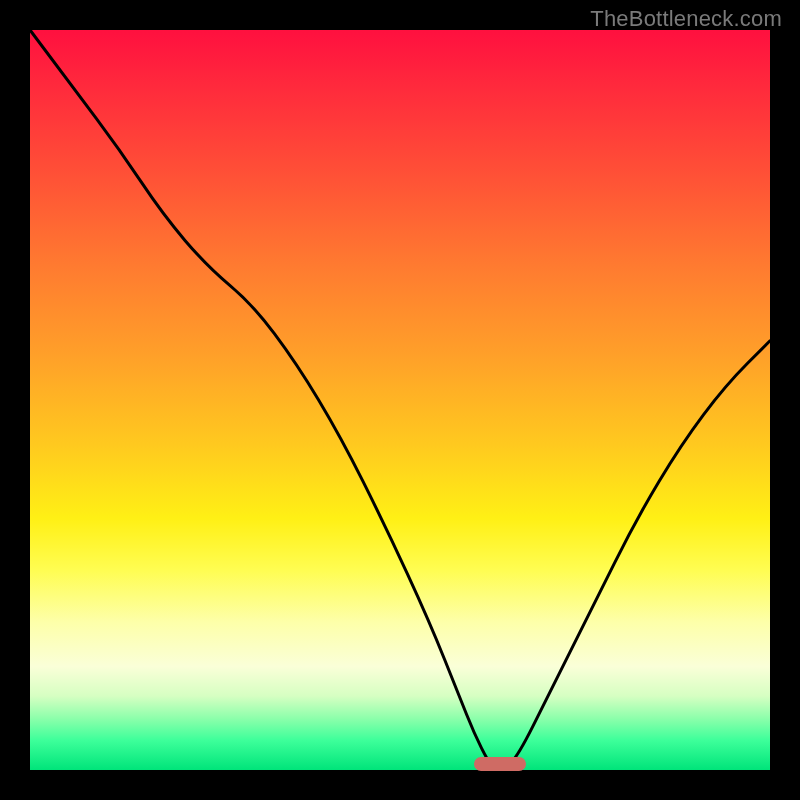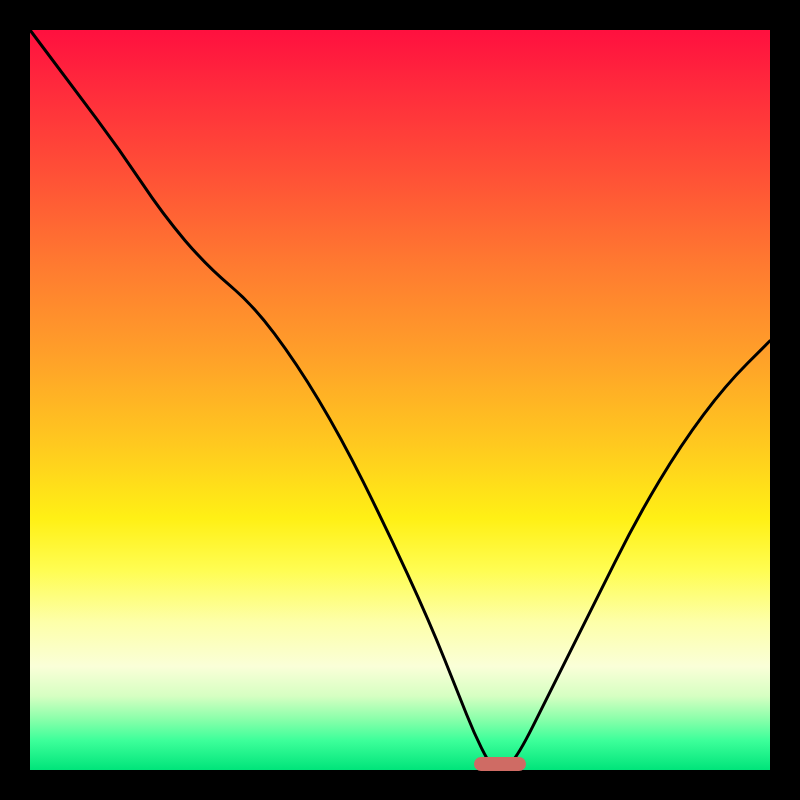--- a/index.html
+++ b/index.html
@@ -65,20 +65,21 @@
     height: 14px;
     border-radius: 7px;
     background: #cf6b64;
   }
 </style>
 </head>
 <body>
 
 <div class="frame">
 
+  <div class="watermark">TheBottleneck.com</div>
 
   <div class="plot">
 
     <svg class="curve" viewBox="0 0 740 740" preserveAspectRatio="none">
       <path fill="none" stroke="#000" stroke-width="3" stroke-linecap="round" d="M 0.0 0.0 Q 44.4 59.2 66.6 88.8 Q 88.8 118.4 111.0 151.7 Q 133.2 185.0 155.4 210.9 Q 177.6 236.8 199.8 255.3 Q 222.0 273.8 244.2 303.4 Q 266.4 333.0 288.6 370.0 Q 310.8 407.0 333.0 451.4 Q 355.2 495.8 377.4 543.9 Q 399.6 592.0 414.4 629.0 Q 429.2 666.0 436.6 684.5 Q 444.0 703.0 451.4 717.8 Q 458.8 732.6 462.5 736.3 Q 466.2 740.0 469.9 740.0 Q 473.6 740.0 481.0 732.6 Q 488.4 725.2 503.2 695.6 Q 518.0 666.0 540.2 621.6 Q 562.4 577.2 584.6 532.8 Q 606.8 488.4 629.0 451.4 Q 651.2 414.4 673.4 384.8 Q 695.6 355.2 717.8 333.0 T 740.0 310.8"></path>
     </svg>
 
     <div class="marker" style="left: 444px; width: 51.8px; top: 727.1px;"></div>
 
   </div>

